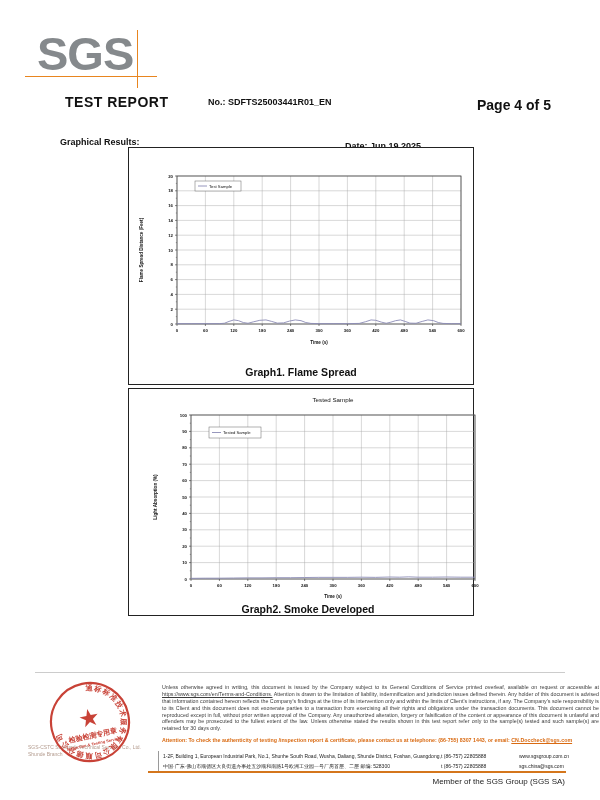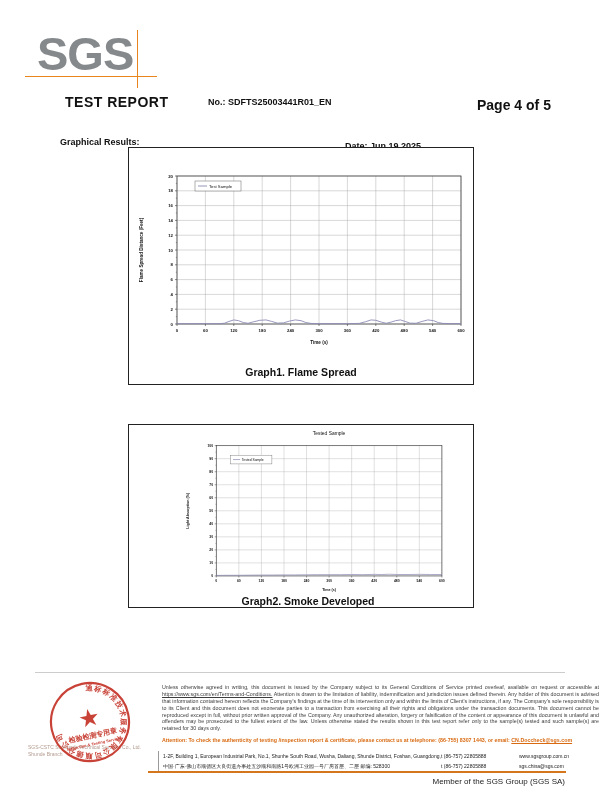--- a/index.html
+++ b/index.html
@@ -16,21 +16,21 @@
   .report-title { position:absolute; left:65px; top:0; font-size:14px; font-weight:bold; color:#111; letter-spacing:0.5px; }
   .report-no { position:absolute; left:208px; top:3px; font-size:9px; font-weight:bold; color:#111; }
   .report-date { position:absolute; left:345px; top:3px; font-size:9px; font-weight:bold; color:#111;margin-top:44px; }
   .report-page { position:absolute; left:477px; top:3px; font-size:14px; font-weight:bold; color:#111; }
 
   .section-label { position:absolute; left:60px; top:119px; font-size:9px; font-weight:bold; color:#111;margin-top:18px; }
 
   
   .graph-box { position:absolute; left:128px; width:346px; border:1.5px solid #222; background:#fff; display:flex; flex-direction:column; }
   #graph1 { top:147px; height:238px; }
-  #graph2 { top:424px; height:184px;padding-left:14px; }
+  #graph2 { top:388px; height:228px;padding-left:14px; }
   .graph-box svg { display:block; }
   .graph-caption { flex:1; display:flex; align-items:center; justify-content:center; font-size:10.5px; font-weight:bold; color:#111; }
 
   
   .footer-divider { position:absolute; left:35px; top:672px; width:530px; height:1px; background:#cccccc; }
 
   .stamp-behind { position:absolute; left:28px; top:744px; width:150px; font-size:5px; color:#b39b8e; line-height:1.3; }
   .stamp { position:absolute; left:48px; top:680px; width:84px; height:84px; transform:rotate(-12deg); opacity:0.92; }
 
   .legal { position:absolute; left:162px; top:684px; width:437px; font-size:5.3px; line-height:1.3; color:#3c3c3c; text-align:justify; }

